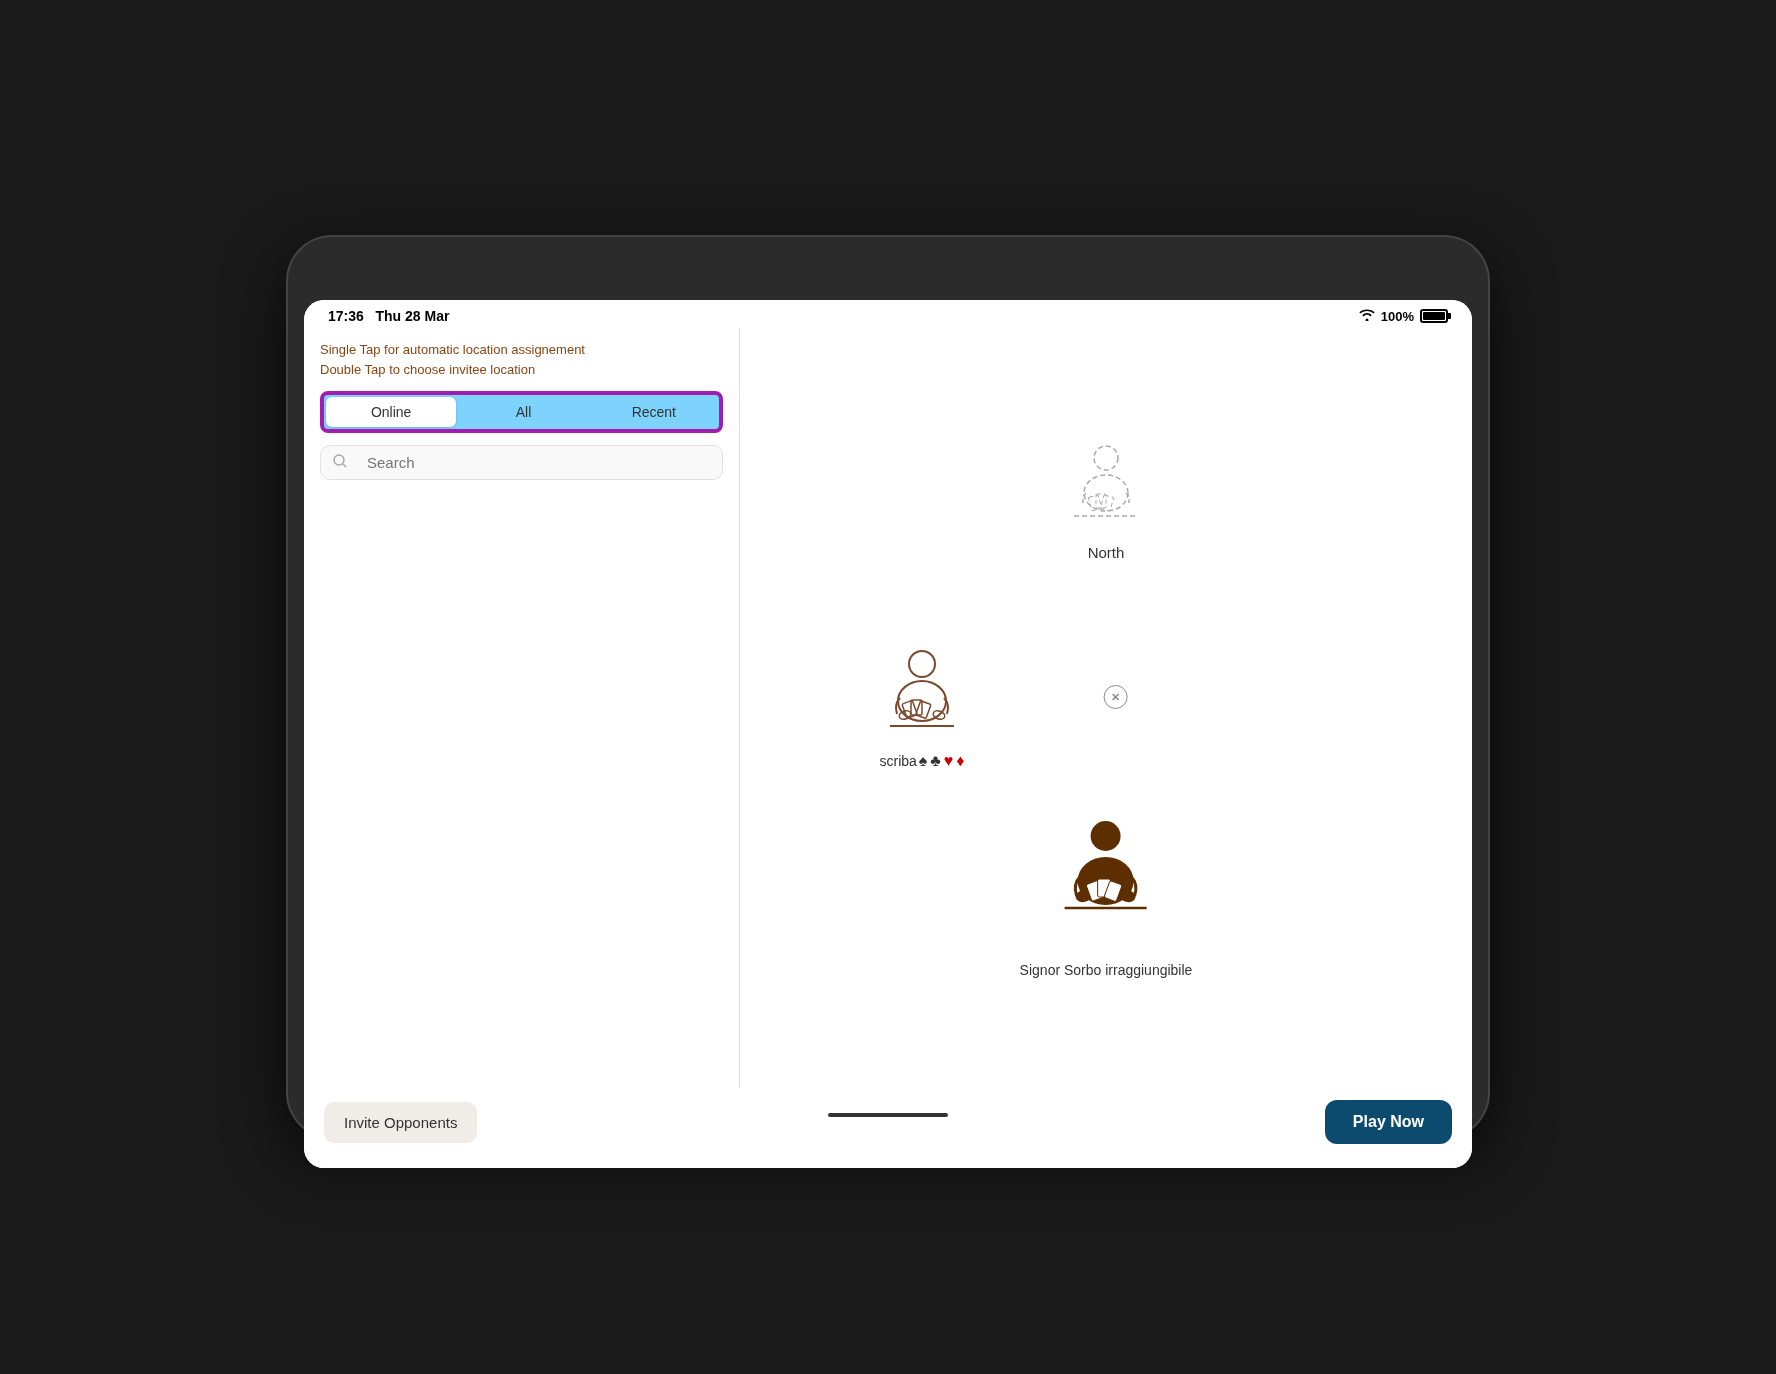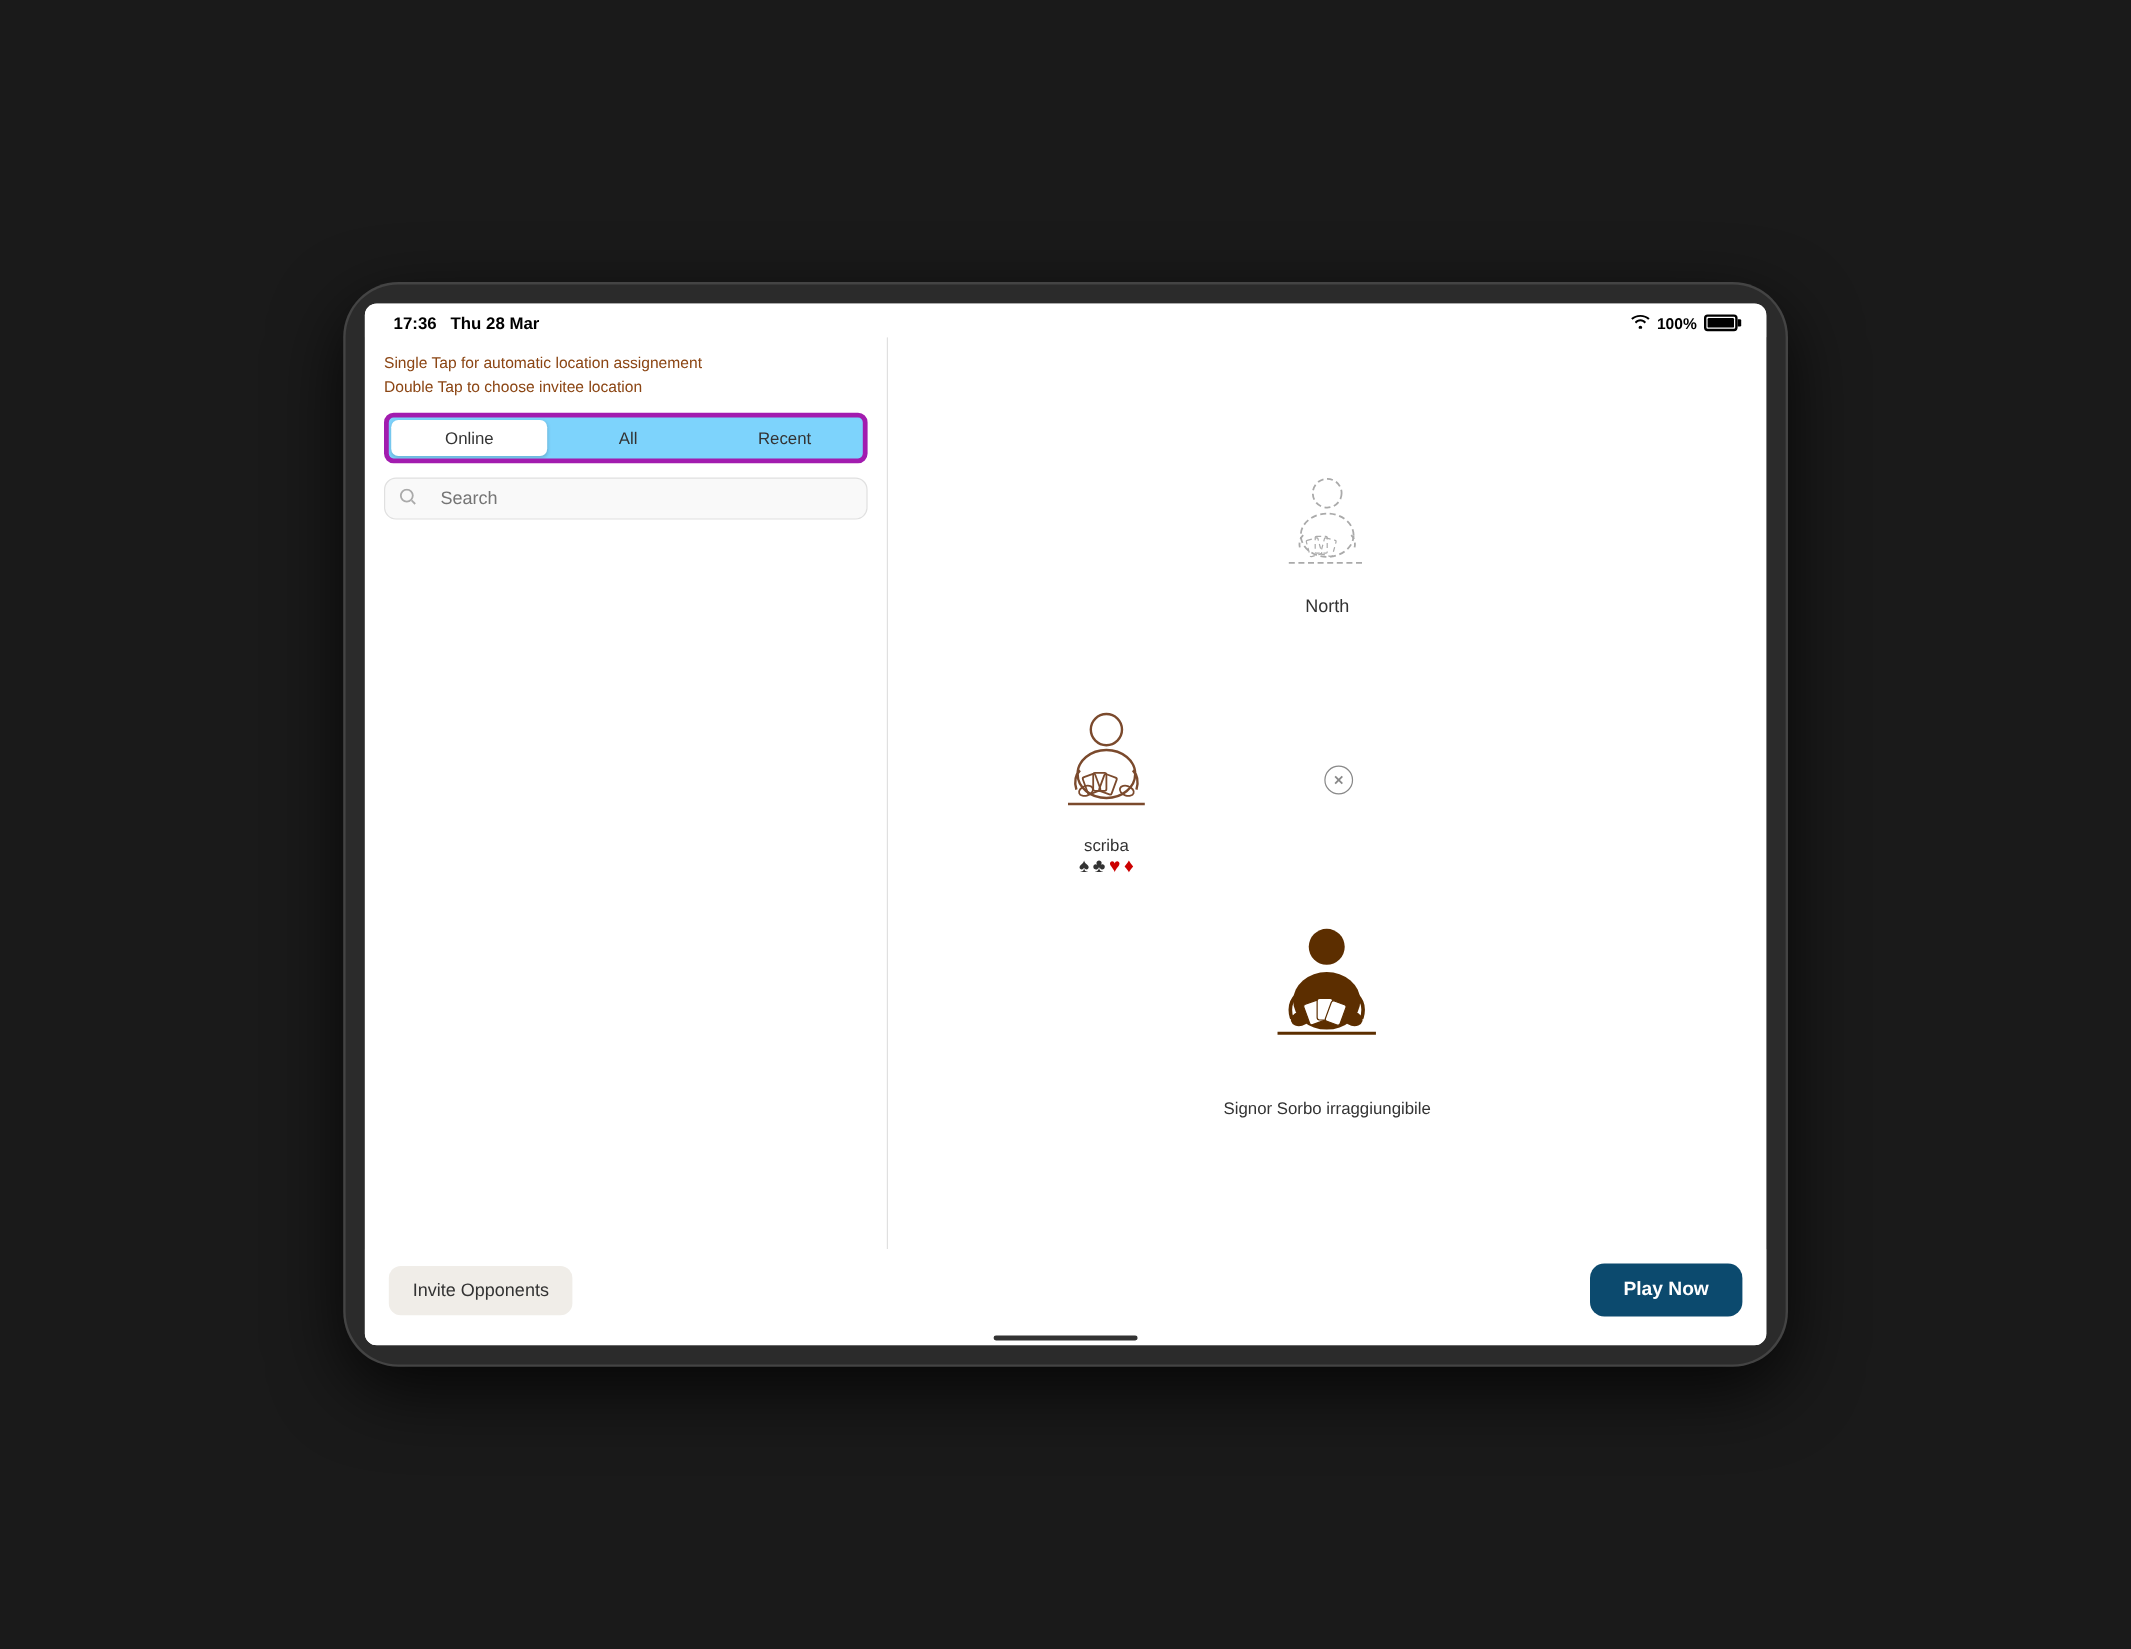--- a/index.html
+++ b/index.html
@@ -20,24 +20,25 @@
       border-radius: 44px;
       padding: 16px;
       box-shadow: 0 0 0 2px #444, 0 20px 60px rgba(0,0,0,0.8);
       position: relative;
     }
 
     .device-screen {
       width: 100%;
       height: 100%;
       background: #ffffff;
-      border-radius: 10px;
+      border-radius: 20px;
       overflow: hidden;
       display: flex;
       flex-direction: column;
+      margin-top: 47px;
     }
 
     
     .status-bar {
       display: flex;
       justify-content: space-between;
       align-items: center;
       padding: 8px 24px 4px 24px;
       background: #fff;
       flex-shrink: 0;
@@ -460,21 +461,21 @@
 
               <rect x="32" y="56" width="11" height="15" rx="1.5" stroke="#7B4A2D" stroke-width="1.5" fill="none" transform="rotate(-20,37,63)"></rect>
               <rect x="39" y="54" width="11" height="15" rx="1.5" stroke="#7B4A2D" stroke-width="1.5" fill="none"></rect>
               <rect x="46" y="56" width="11" height="15" rx="1.5" stroke="#7B4A2D" stroke-width="1.5" fill="none" transform="rotate(20,51,63)"></rect>
 
               <ellipse cx="33" cy="69" rx="6" ry="4" stroke="#7B4A2D" stroke-width="1.5" fill="none" transform="rotate(-20,33,69)"></ellipse>
               <ellipse cx="67" cy="69" rx="6" ry="4" stroke="#7B4A2D" stroke-width="1.5" fill="none" transform="rotate(20,67,69)"></ellipse>
 
               <line x1="18" y1="80" x2="82" y2="80" stroke="#7B4A2D" stroke-width="2"></line>
             </svg>
-            <div style="display:flex;flex-direction:column;align-items:center;gap:2px;">
+            <div style="display:flex;flex-direction:row;align-items:center;gap:2px;">
               <span class="player-name">scriba</span>
               <div class="suit-icons">
                 <span class="suit-black">♠</span>
                 <span class="suit-black">♣</span>
                 <span class="suit-red">♥</span>
                 <span class="suit-red">♦</span>
               </div>
             </div>
           </div>
 

